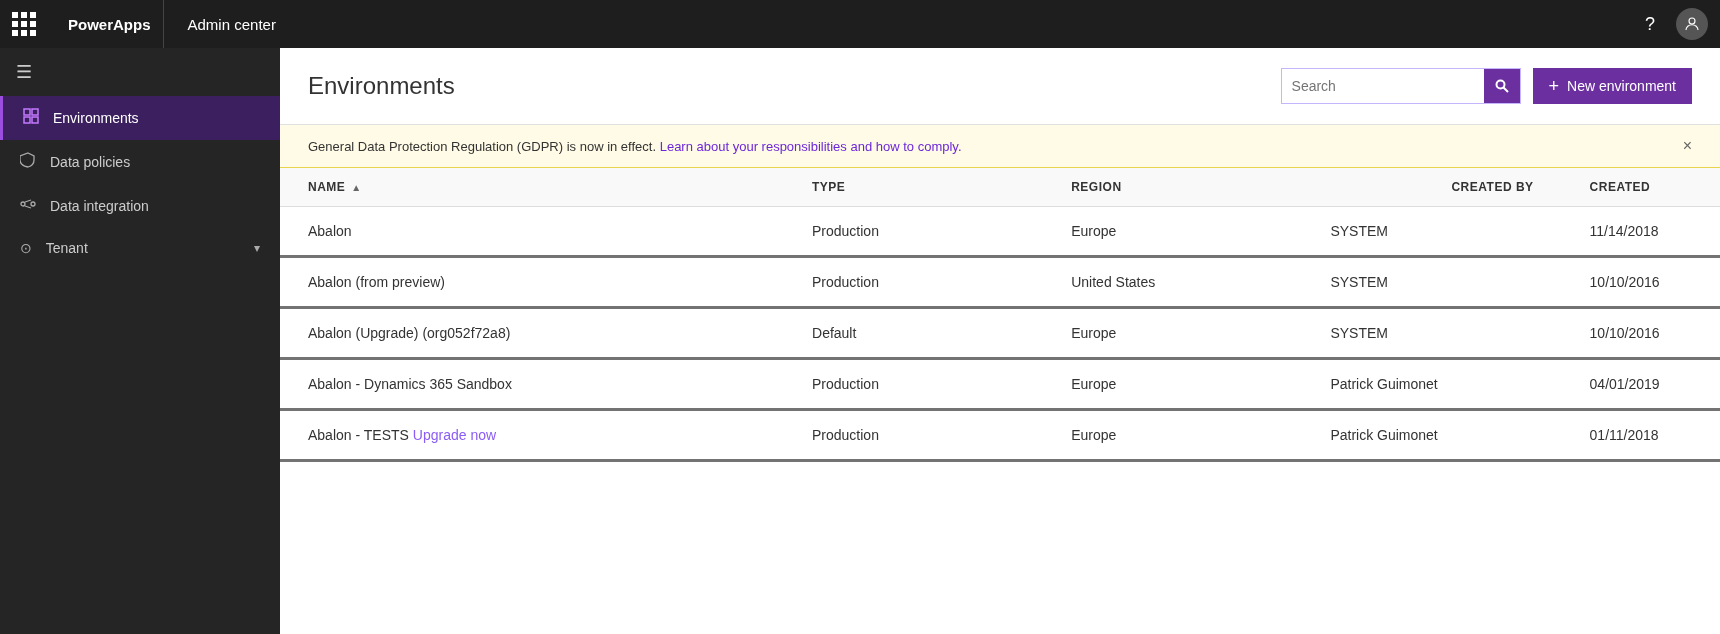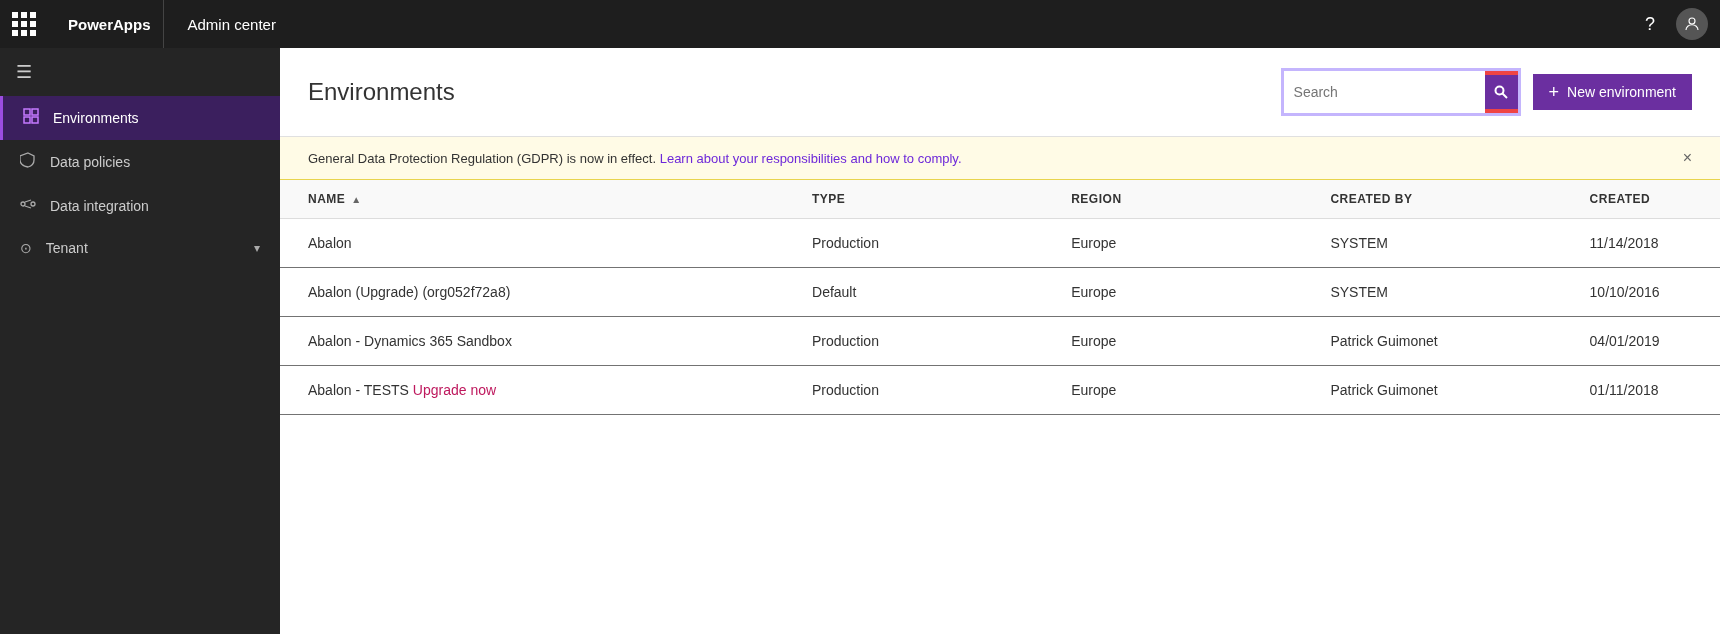--- a/index.html
+++ b/index.html
@@ -128,23 +128,23 @@
     }
     .page-title {
       font-size: 24px;
       font-weight: 300;
       color: #333;
     }
     .header-actions { display: flex; align-items: center; gap: 12px; }
     .search-box {
       display: flex;
       align-items: center;
-      border: 3px solid #c4b5fd;
+      border: 1px solid #c4b5fd;
       background: #ef4444;
-      height: 48px;
+      height: 36px;
       width: 240px;
     }
     .search-input {
       border: none;
       outline: none;
       padding: 0 10px;
       font-size: 14px;
       flex: 1;
       height: 100%;
       color: #666;
@@ -197,29 +197,29 @@
       color: #333;
       text-transform: uppercase;
       letter-spacing: 0.5px;
       border-bottom: 1px solid #ddd;
       white-space: nowrap;
     }
     .th-name { display: flex; align-items: center; gap: 6px; }
     .sort-arrow { font-size: 10px; color: #666; }
     td {
       padding: 16px 28px;
-      border-bottom: 1px solid #737373;
+      border-bottom: 3px solid #737373;
       color: #333;
       font-size: 14px;
     }
-    .upgrade-link { color: #be185d; text-decoration: none; cursor: pointer; font-size: 14px; }
+    .upgrade-link { color: #8b5cf6; text-decoration: none; cursor: pointer; font-size: 14px; }
     .col-name { width: 35%; }
     .col-type { width: 18%; }
     .col-region { width: 18%; }
-    .col-created-by { width: 18%; }
+    .col-created-by { width: 18%; text-align: right; }
     .col-created { width: 11%; }
   </style>
 </head>
 <body>
 
 <div class="topbar">
   <div class="topbar-waffle">
     <div class="waffle-icon">
       <div class="waffle-dot"></div>
         <div class="waffle-dot"></div>
@@ -341,20 +341,27 @@
         </thead>
         <tbody id="table-body">
         <tr>
               <td style="color: rgb(51, 51, 51);">Abalon</td>
               <td>Production</td>
               <td>Europe</td>
               <td>SYSTEM</td>
               <td>11/14/2018</td>
             </tr>
             <tr>
+              <td style="color: rgb(51, 51, 51);">Abalon (from preview)</td>
+              <td>Production</td>
+              <td>United States</td>
+              <td>SYSTEM</td>
+              <td>10/10/2016</td>
+            </tr>
+            <tr>
               <td style="color: rgb(51, 51, 51);">Abalon (Upgrade) (org052f72a8)</td>
               <td>Default</td>
               <td>Europe</td>
               <td>SYSTEM</td>
               <td>10/10/2016</td>
             </tr>
             <tr>
               <td style="color: rgb(51, 51, 51);">Abalon - Dynamics 365 Sandbox</td>
               <td>Production</td>
               <td>Europe</td>

